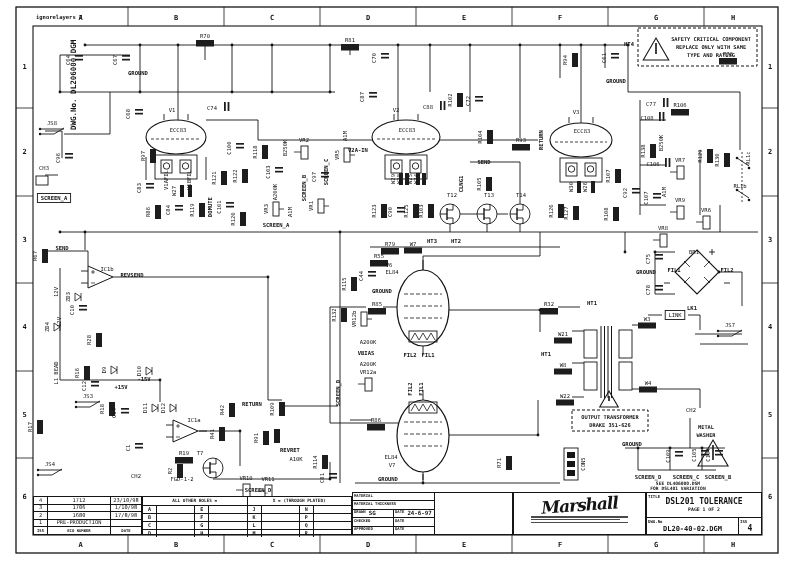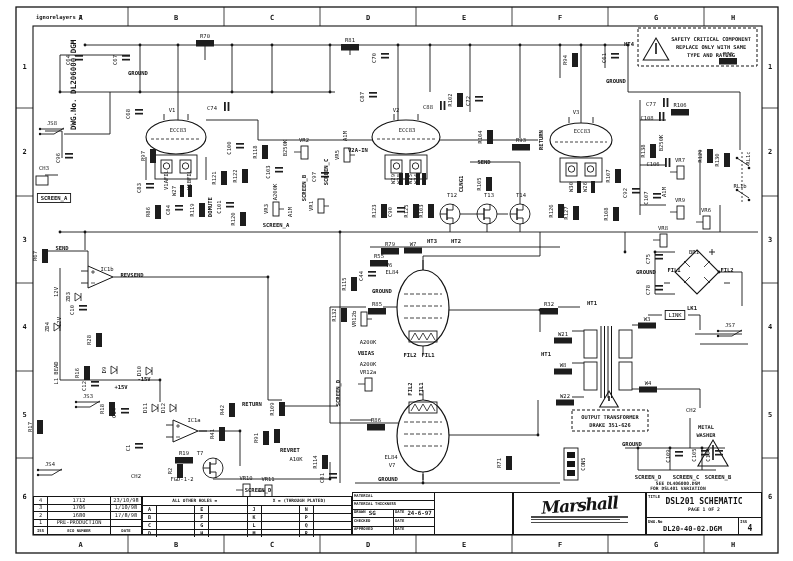--- a/index.html
+++ b/index.html
@@ -881,21 +881,21 @@
     <div class="bars">
         <div></div>
         <div></div>
         <div></div>
       </div>
   </div>
 
   <div class="blk titleb">
     <div class="ttop">
       <span class="tlab">TITLE</span>
-      <div class="ttitle">DSL201 SCHEMATIC</div>
+      <div class="ttitle">DSL201 TOLERANCE</div>
       <div class="tpage">PAGE 1 OF 2</div>
     </div>
     <div class="tbot">
       <div class="tdwg">
         <span class="tlab">DWG.No</span>
         <div class="tdwgv">DL20-40-02.DGM</div>
       </div>
       <div class="tiss">
         <span class="tlab">ISS</span>
         <div class="tissv">4</div>

